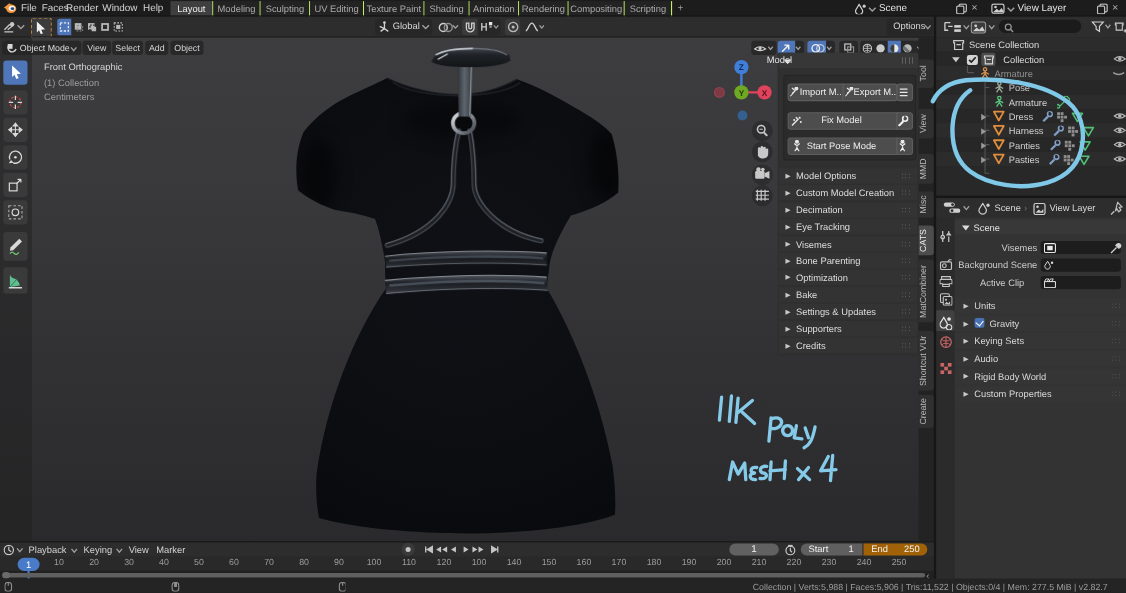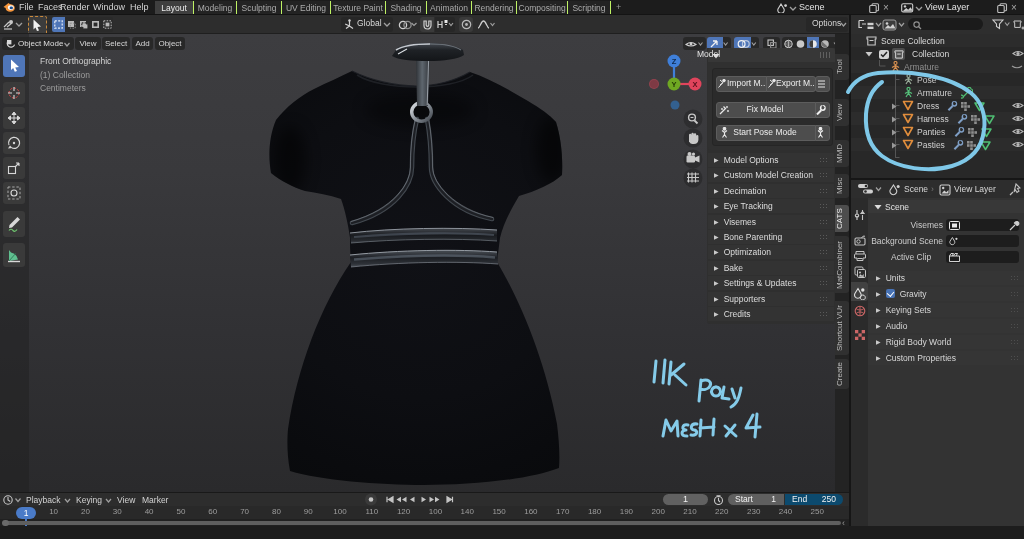--- a/index.html
+++ b/index.html
@@ -499,21 +499,21 @@
           <path d="M67.5,3.8 L72,6.5 L67.5,9.2 Z M73,3.8 L77.5,6.5 L73,9.2 Z"></path>
           <path d="M85,3.8 L89.5,6.5 L85,9.2 Z M90.5,3.8 v5.4" stroke="#c4c4c4" stroke-width="1.2"></path>
         </g>
   </svg>
   <div class="abs" style="left:663px;top:1px;width:45px;height:11px;background:#616161;border-radius:6px;color:#f2f2f2;font-size:9px;text-align:center;line-height:11px">1</div>
   <svg class="abs" style="left:713px;top:2px" width="11" height="10" viewBox="0 0 11 10">
         <circle cx="5.5" cy="5.5" r="4" fill="none" stroke="#c8c8c8" stroke-width="1.1"></circle>
         <path d="M5.5,3 V5.5 L7,7 M3.5,0.8 h4 M5.5,0.8 v1.5" stroke="#c8c8c8" stroke-width="1.1" fill="none"></path>
       </svg>
   <div class="abs" style="left:728px;top:1px;width:56px;height:11px;background:#5f5f5f;border-radius:6px 0 0 6px;color:#f2f2f2;font-size:8.5px;line-height:11px"><span style="margin-left:7px">Start</span><span style="float:right;margin-right:8px">1</span></div>
-  <div class="abs" style="left:785px;top:1px;width:58px;height:11px;background:#0c4a6e;border-radius:0 6px 6px 0;color:#f2f2f2;font-size:8.5px;line-height:11px"><span style="margin-left:7px">End</span><span style="float:right;margin-right:7px">250</span></div>
+  <div class="abs" style="left:785px;top:1px;width:58px;height:11px;background:#a16207;border-radius:0 6px 6px 0;color:#f2f2f2;font-size:8.5px;line-height:11px"><span style="margin-left:7px">End</span><span style="float:right;margin-right:7px">250</span></div>
 
   <div class="abs" style="left:25px;top:24px;width:1.5px;height:9px;background:#4a7bc8"></div>
   <div class="abs" style="left:16px;top:13.5px;width:20px;height:12px;background:#4a7bc8;border-radius:6px;color:#fff;font-size:8.5px;text-align:center;line-height:12px">1</div>
   <div id="ruler">
   <span class="rn" style="left:39.6px">10</span>
   <span class="rn" style="left:71.5px">20</span>
   <span class="rn" style="left:103.3px">30</span>
   <span class="rn" style="left:135.1px">40</span>
   <span class="rn" style="left:166.9px">50</span>
   <span class="rn" style="left:198.7px">60</span>
@@ -832,20 +832,33 @@
         <path d="M0.5,3 h10 v5.5 h-10 Z M0.5,3 L2,0.5 h2.5 L3,3 M4.5,3 L6,0.5 h2.5 L7,3" fill="none" stroke="#e8e8e8" stroke-width="0.9"></path>
       </svg>
   <div class="prow" style="top:91px"><span class="pc">▶</span>Units</div>
   <div class="prow" style="top:107px"><span class="pc">▶</span><span class="chk"></span>Gravity</div>
   <div class="prow" style="top:123px"><span class="pc">▶</span>Keying Sets</div>
   <div class="prow" style="top:139px"><span class="pc">▶</span>Audio</div>
   <div class="prow" style="top:155px"><span class="pc">▶</span>Rigid Body World</div>
   <div class="prow" style="top:171px"><span class="pc">▶</span>Custom Properties</div>
 </div>
 
+<div id="statusbar" class="abs">
+  <svg class="abs" style="left:4px;top:2.5px" width="310" height="9" viewBox="0 0 310 9">
+    <g fill="none" stroke="#8f8f8f" stroke-width="1">
+          <rect x="0.5" y="0.5" width="6" height="8" rx="2.5"></rect>
+          <line x1="3.5" y1="0.5" x2="3.5" y2="3.5"></line>
+          <rect x="152.5" y="0.5" width="6" height="8" rx="2.5"></rect>
+          <rect x="154.8" y="1.5" width="1.6" height="2.6" fill="#8f8f8f"></rect>
+          <rect x="304.5" y="0.5" width="6" height="8" rx="2.5"></rect>
+          <line x1="307.5" y1="0.5" x2="307.5" y2="3.5"></line>
+        </g>
+  </svg>
+  <div class="abs" style="right:17px;top:2.5px;font-size:8px;color:#9c9c9c;white-space:nowrap">Collection | Verts:5,988 | Faces:5,906 | Tris:11,522 | Objects:0/4 | Mem: 277.5 MiB | v2.82.7</div>
+</div>
 
 <div class="abs" style="left:849px;top:15px;width:2px;height:511px;background:#161616"></div>
 <div class="abs" style="left:851px;top:178px;width:173px;height:2px;background:#161616"></div>
 <div class="abs" style="left:0;top:492px;width:849px;height:1px;background:#191919"></div>
 <div class="abs" style="left:0;top:14px;width:1024px;height:1px;background:#141414"></div>
 <div class="abs" style="left:0;top:33px;width:849px;height:1px;background:#1f1f1f"></div>
 
 <svg class="abs" style="left:0;top:0;pointer-events:none" width="1024" height="539" viewBox="0 0 1024 539">
   <g fill="none" stroke="#7fc8e8" stroke-width="4" stroke-linecap="round">
     <path d="M848,92 C853,82 862,75 878,73 C910,70 950,76 971,93 C982,102 986,116 984,130 C982,148 972,160 952,166 C928,173 898,168 882,156 C870,147 865,132 866,114 C867,100 872,89 882,82"></path>

